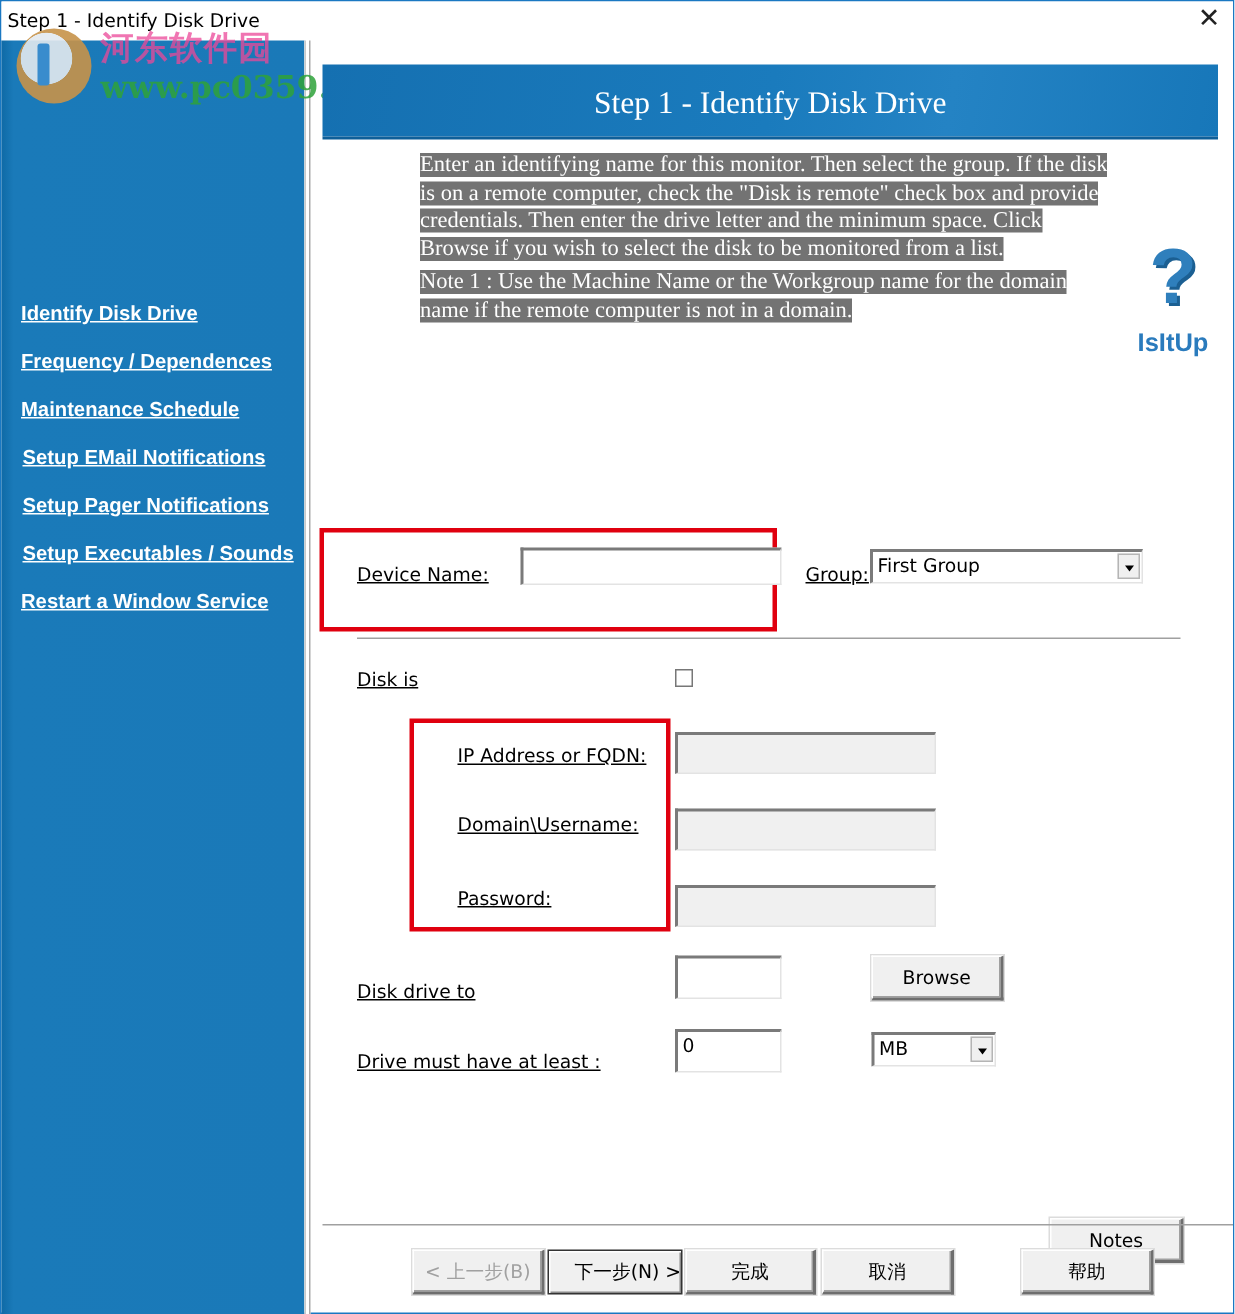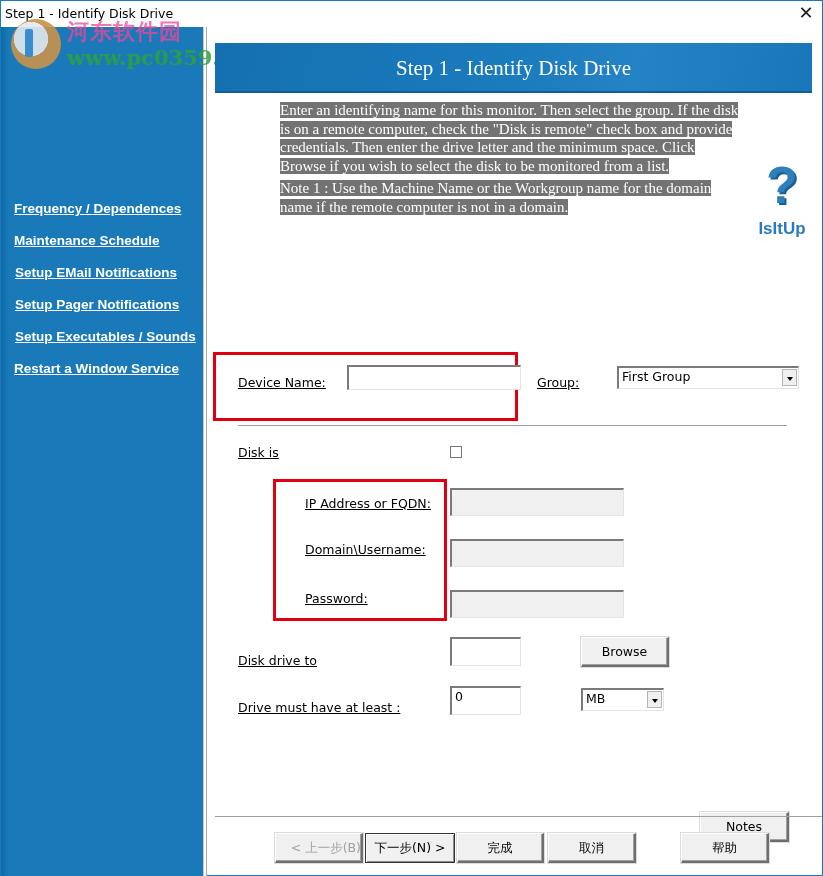--- a/index.html
+++ b/index.html
@@ -43,35 +43,36 @@
 
   .combo { position: absolute; background: #ffffff; border-top: 2px solid #7a7a7a; border-left: 2px solid #7a7a7a; border-right: 1px solid #e3e3e3; border-bottom: 1px solid #e3e3e3; font-family: "DejaVu Sans", sans-serif; font-size: 12.5px; padding: 1px 3px; }
   .combo .arrow { position: absolute; right: 1px; top: 1px; width: 15px; height: 17px; background: #f0f0f0; border: 1px solid #b5b5b5; }
   .combo .arrow:after { content: ""; position: absolute; left: 4px; top: 7px; border-left: 3px solid transparent; border-right: 3px solid transparent; border-top: 4px solid #000; }
 
   .checkbox { position: absolute; width: 12px; height: 12px; border: 1px solid #777; background: #fff; }
 
   .hr { position: absolute; height: 1px; background: #a0a0a0; }
 
   .btn { position: absolute; background: #f0f0f0; border-top: 1px solid #ffffff; border-left: 1px solid #ffffff; border-right: 2px solid #6e6e6e; border-bottom: 2px solid #6e6e6e; box-shadow: inset -1px -1px 0 #a0a0a0, 0 0 0 1px #dcdcdc; font-family: "DejaVu Sans", sans-serif; font-size: 12.5px; text-align: center; color: #000; cursor: pointer; }
-  .btn.default { border: 1px solid #333; box-shadow: inset 1px 1px 0 #fff, inset -1px -1px 0 #8a8a8a; }
-  .btn.disabled { color: #a0a0a0; text-align: right; }
+  .btn.default { border: 1px solid #333; box-shadow: inset 1px 1px 0 #fff, inset -1px -1px 0 #8a8a8a; text-align: right; }
+  .btn.disabled { color: #a0a0a0; }
 </style>
 </head>
 <body>
 
 <div class="window">
 
   <div class="titlebar">
     <span class="title">Step 1 - Identify Disk Drive</span>
     <span class="close">✕</span>
   </div>
 
   <div class="sidebar">
     <div class="nav">
+      <a class="nav-item">Identify Disk Drive</a>
       <a class="nav-item">Frequency / Dependences</a>
       <a class="nav-item">Maintenance Schedule</a>
       <a class="nav-item indent">Setup EMail Notifications</a>
       <a class="nav-item indent">Setup Pager Notifications</a>
       <a class="nav-item indent">Setup Executables / Sounds</a>
       <a class="nav-item">Restart a Window Service</a>
     </div>
   </div>
   <div class="sidebar-sep"></div>
 
@@ -93,21 +94,21 @@
   <div class="help-logo">
     <div class="qmark">?</div>
     <div class="brand">IsItUp</div>
   </div>
 
   <div class="annot-box" style="left:212px; top:351px; width:305px; height:69px;"></div>
   <span class="lbl" style="left:237px; top:374px;">Device Name:</span>
   <div class="txt" style="left:346px; top:364px; width:174px; height:25px;"></div>
 
   <span class="lbl" style="left:536px; top:374px;">Group:</span>
-  <div class="combo" style="left:579px; top:365px; width:182px; height:23px;margin-left:37px;">
+  <div class="combo" style="left:579px; top:365px; width:182px; height:23px;">
     <span>First Group</span>
     <span class="arrow"></span>
   </div>
 
   <div class="hr" style="left:237px; top:424px; width:549px;"></div>
 
   <span class="lbl" style="left:237px; top:444px;">Disk is</span>
   <div class="checkbox" style="left:449px; top:445px;"></div>
 
   <div class="annot-box" style="left:272px; top:478px; width:174px; height:142px;"></div>

